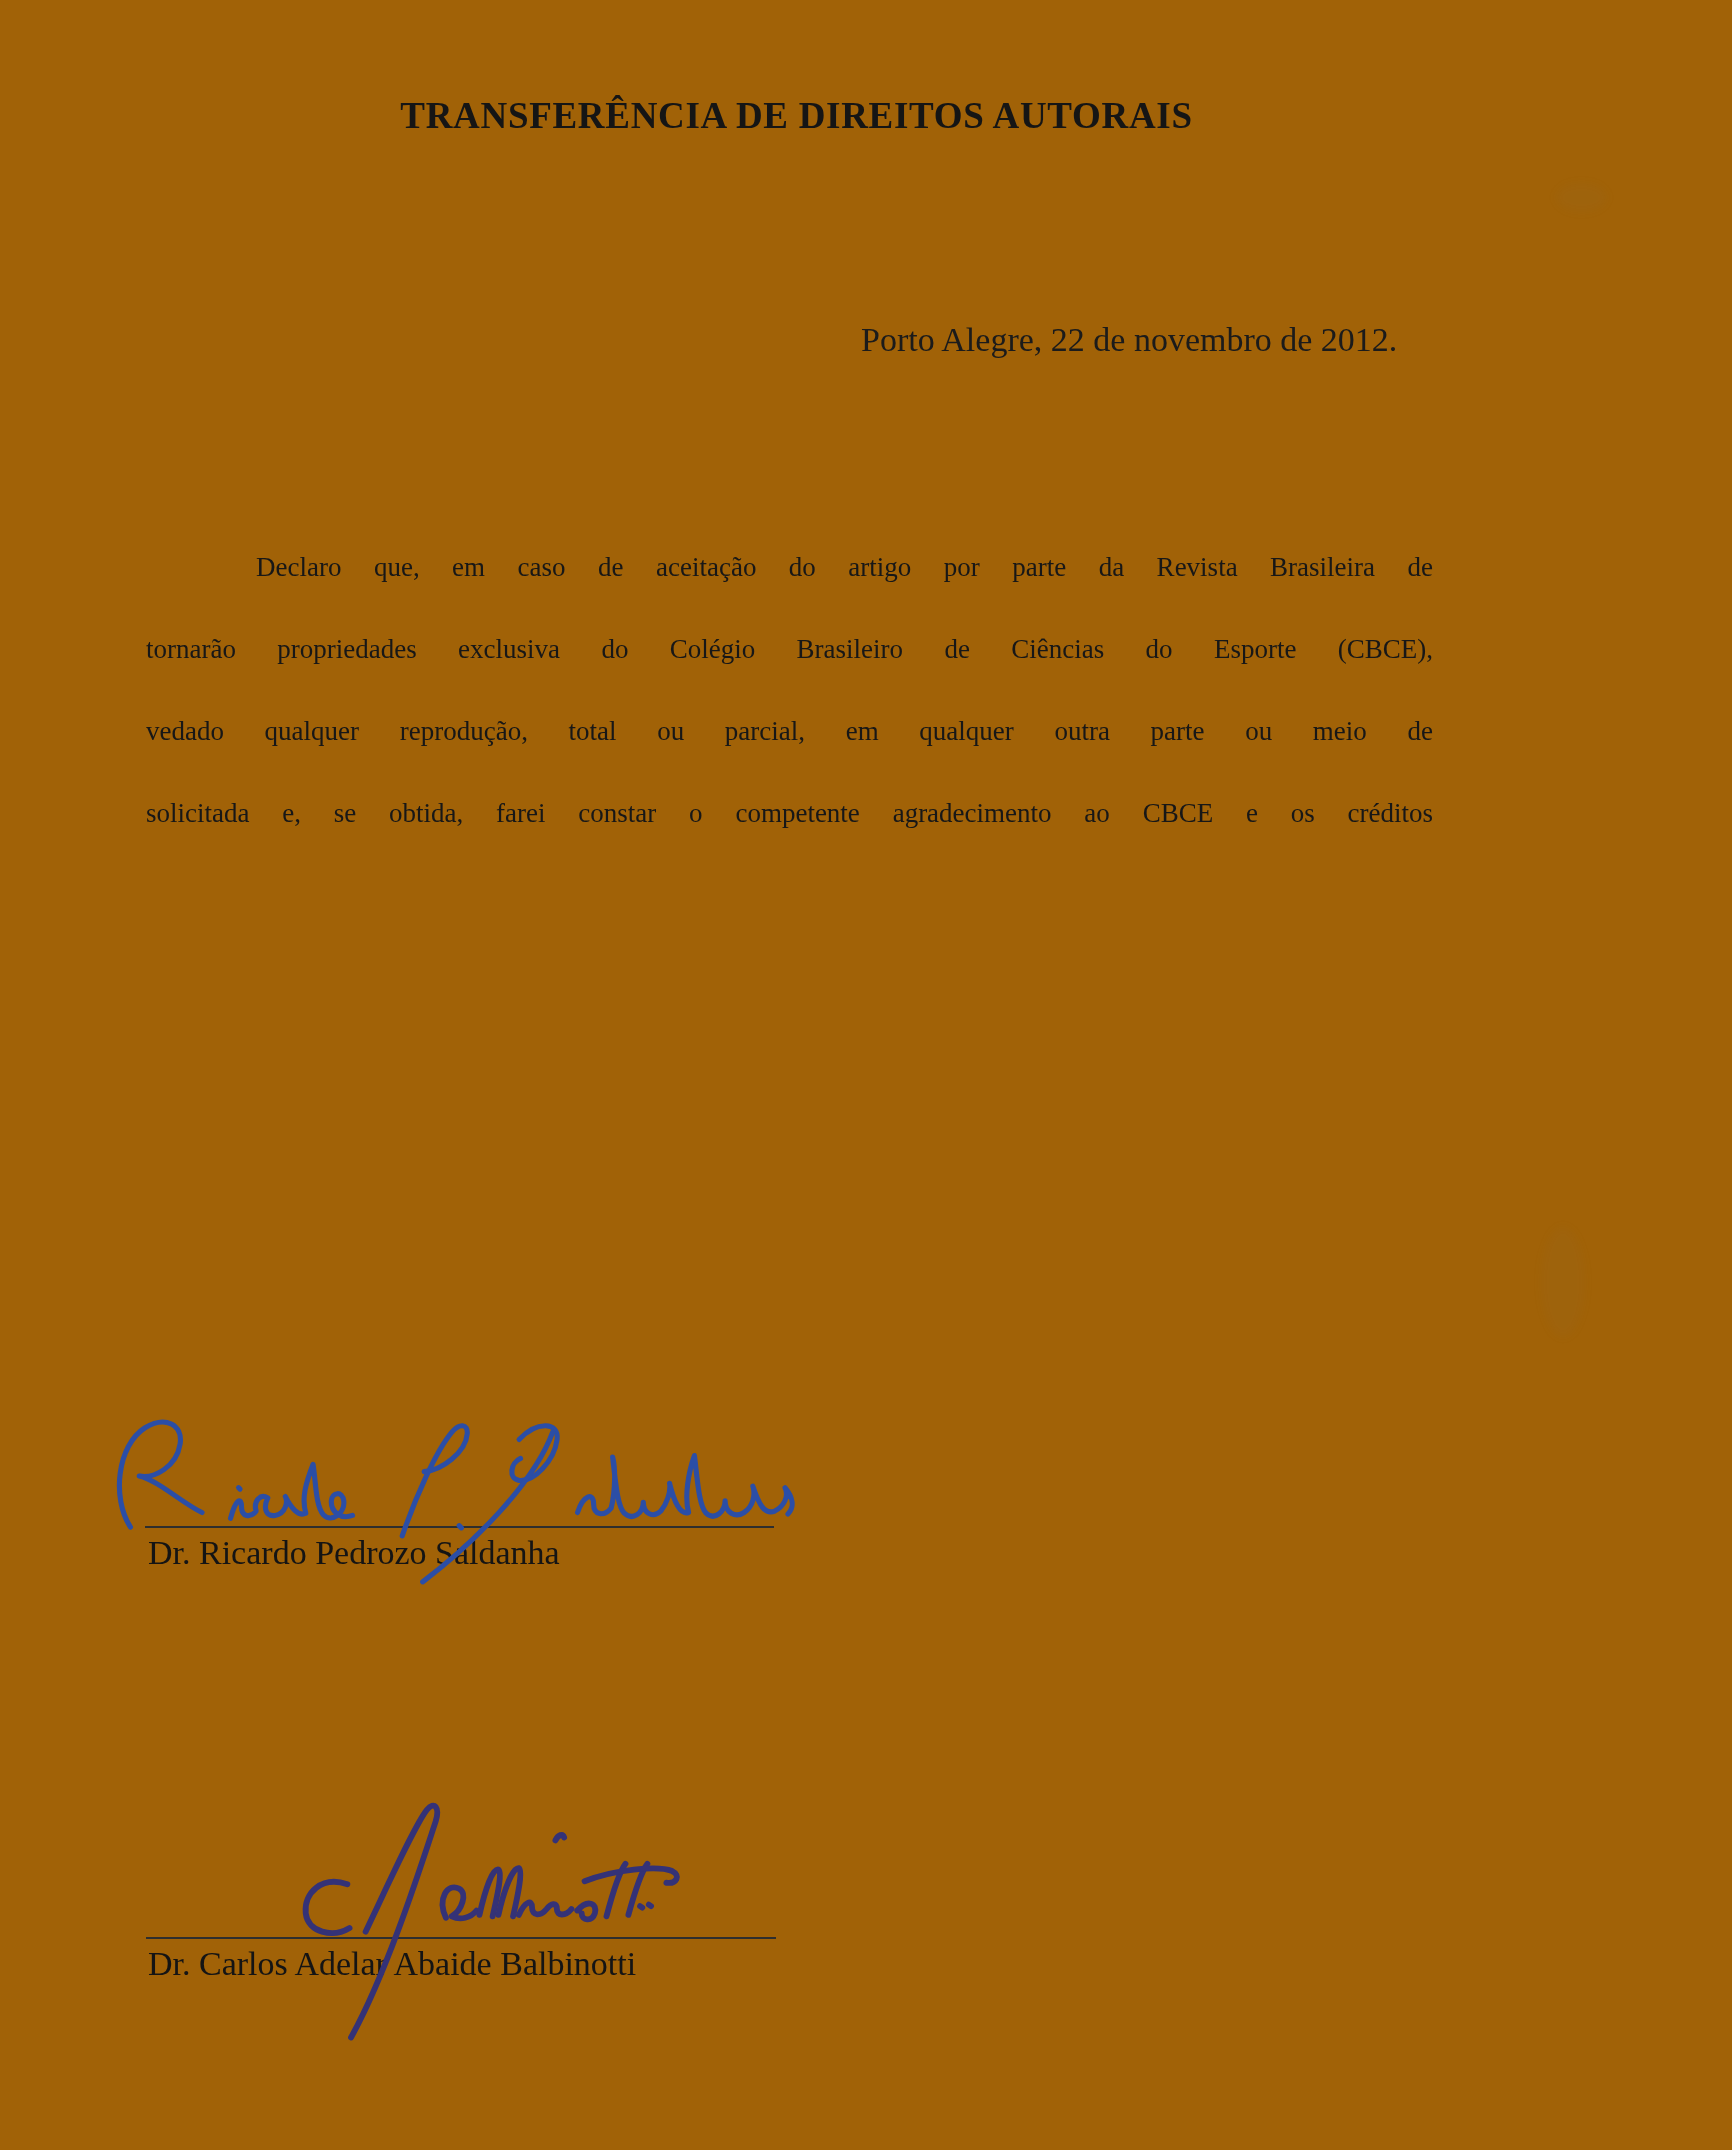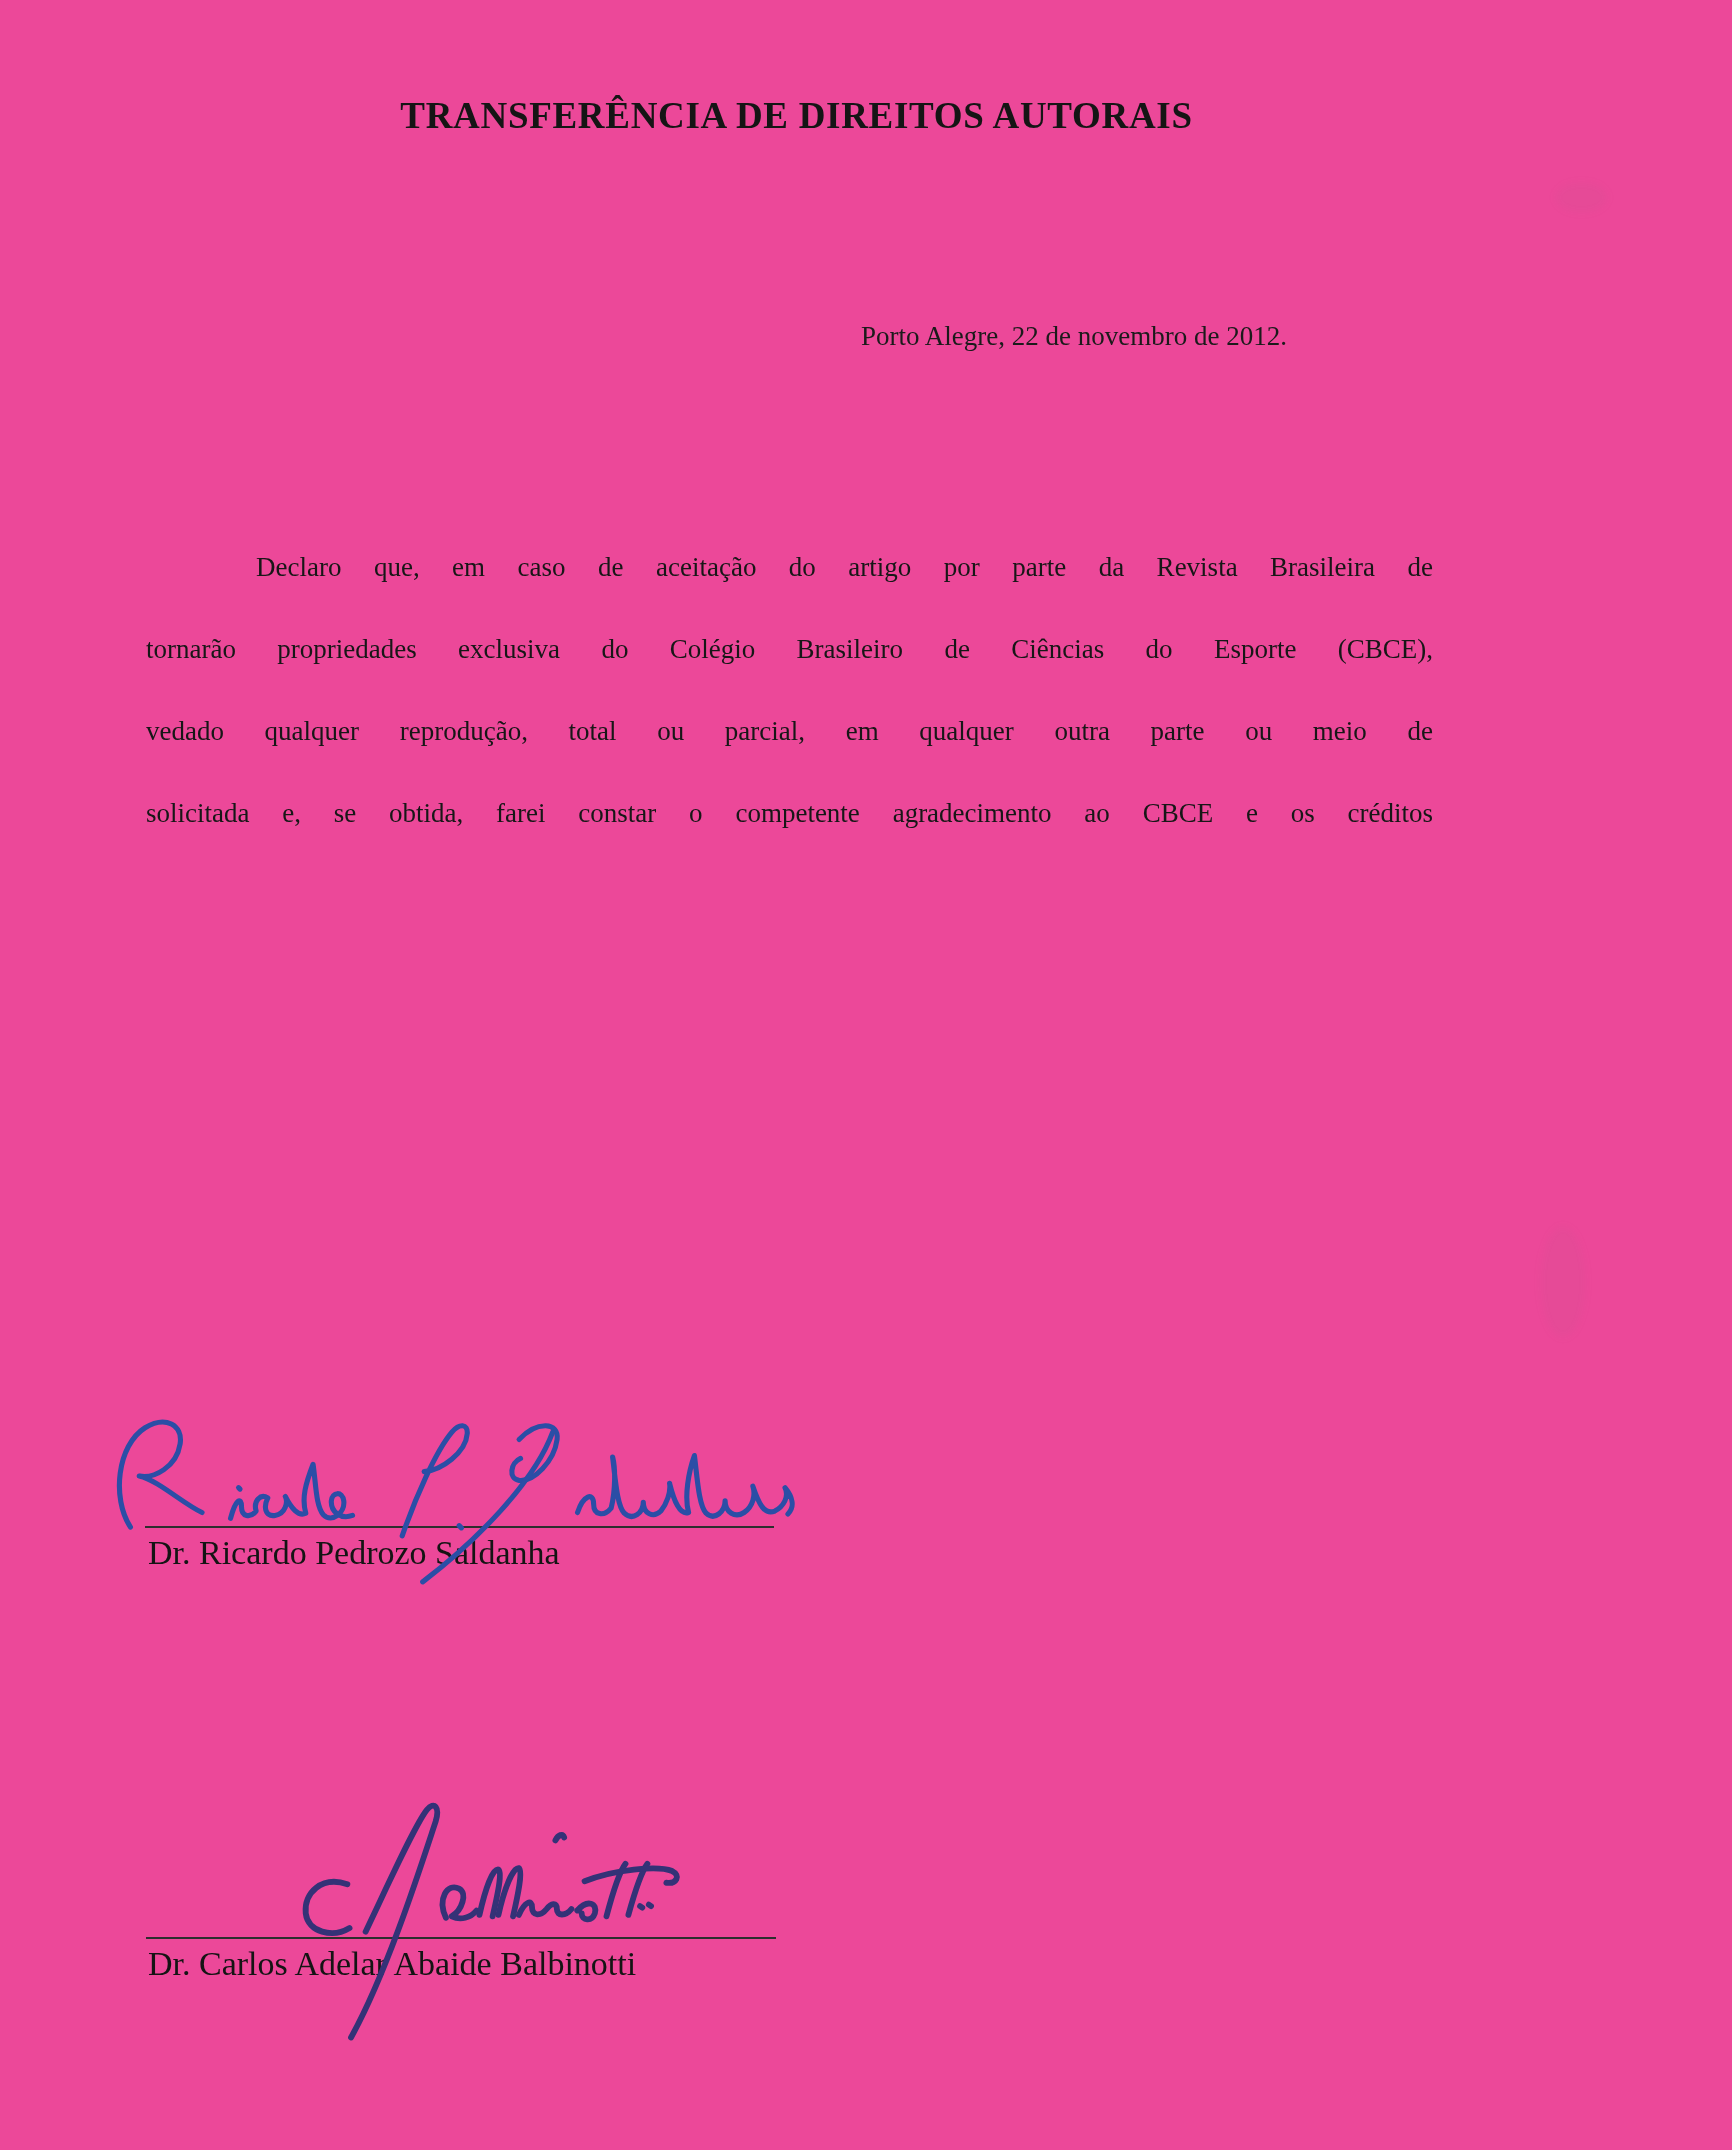--- a/index.html
+++ b/index.html
@@ -4,37 +4,37 @@
 <style>
   html,body{margin:0;padding:0;}
   body{
     width:1732px;height:2151px;
     background:#f4f4f4;
     font-family:"Liberation Serif", serif;
   }
   .page{
     position:relative;
     width:1732px;height:2151px;
-    background:#ec4899;
+    background:#a16207;
     overflow:hidden;
     color:#1b1b1b;
   }
   .doc-title{
     position:absolute;
     left:0;top:94px;width:1593px;
     text-align:center;
     font-size:37px;
     font-weight:bold;
     letter-spacing:0.7px;
     color:#151515;
   }
   .date-line{
     position:absolute;
     left:861px;top:321px;
-    font-size:27px;
+    font-size:34px;
     color:#1b1b1b;
     white-space:nowrap;
   }
   .body-block{
     position:absolute;
     left:146px;top:526px;width:1287px;
     font-size:27px;
     line-height:82px;
     color:#171717;
   }

